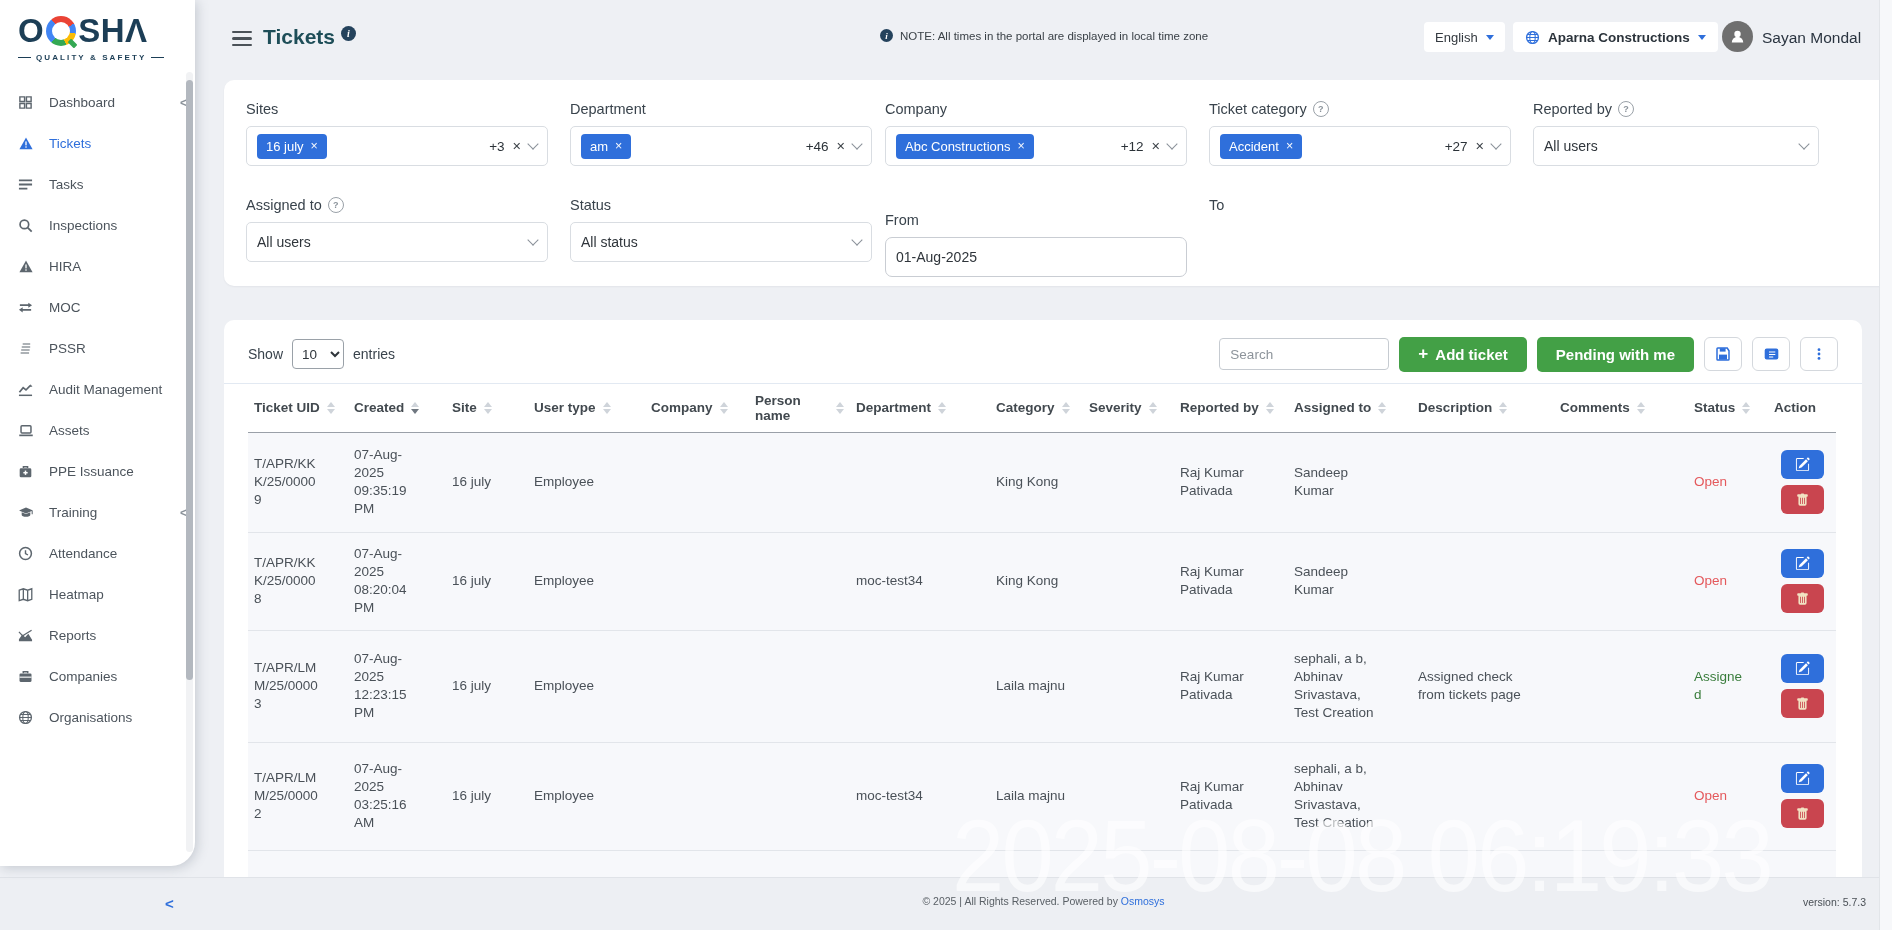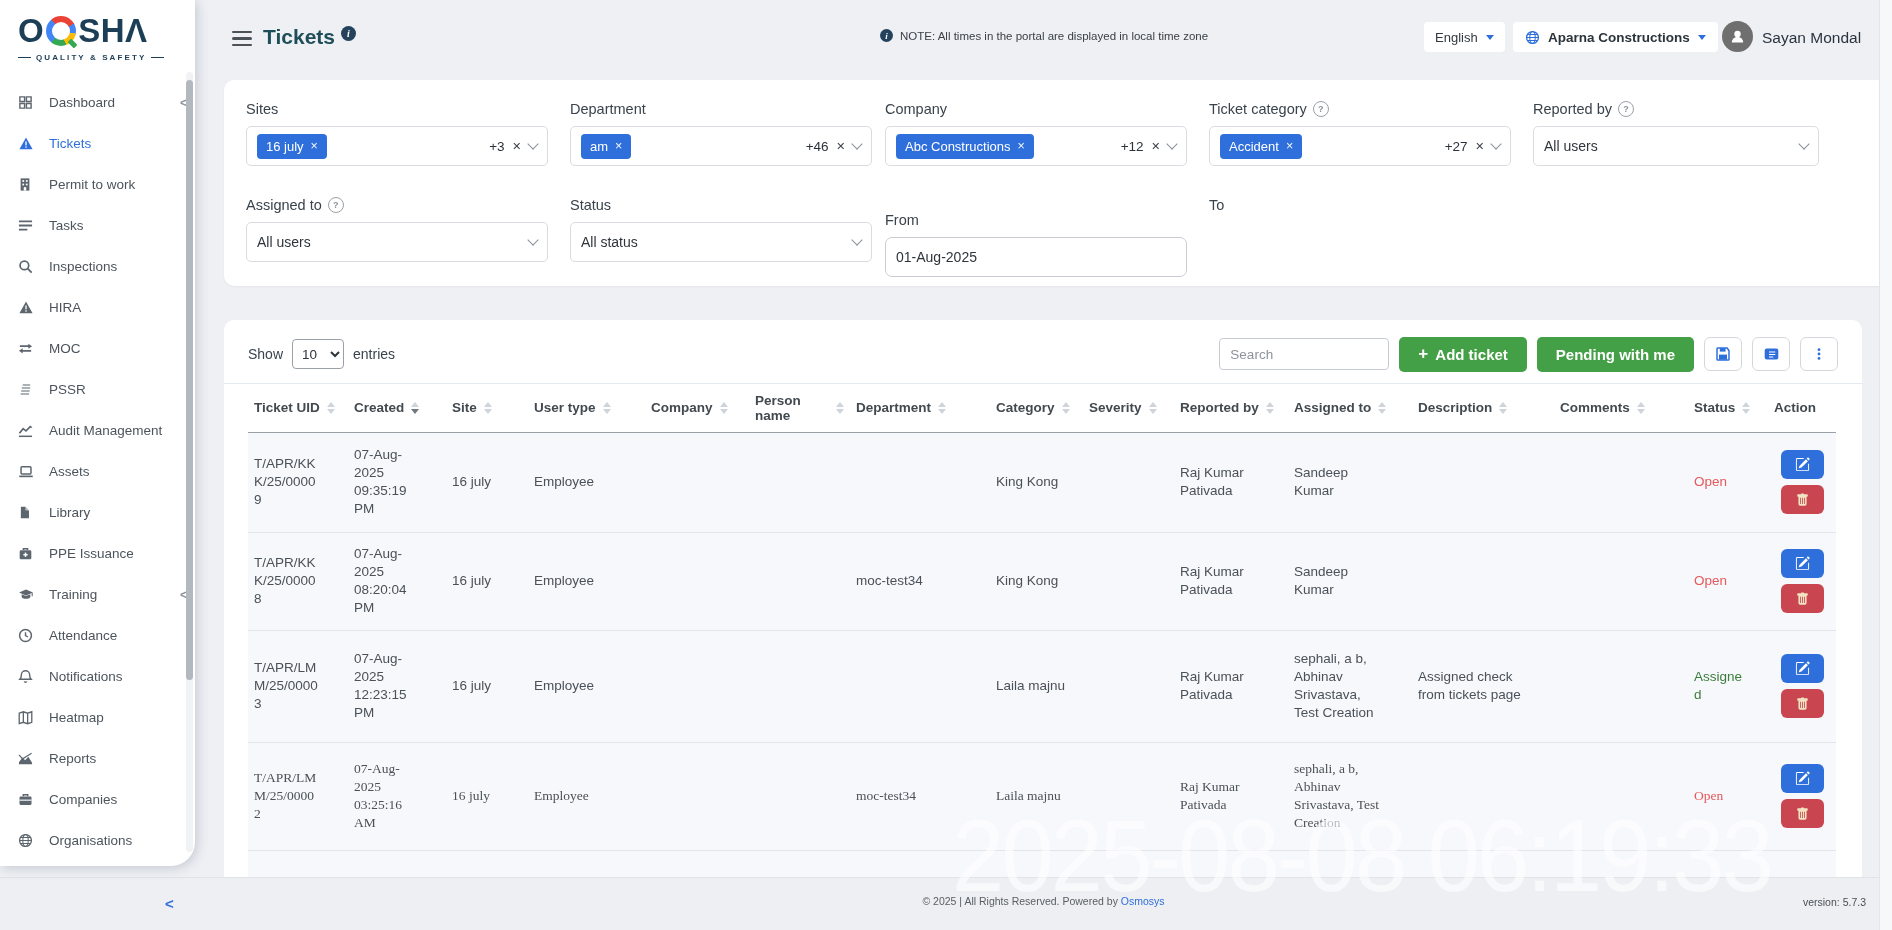--- a/index.html
+++ b/index.html
@@ -136,35 +136,20 @@
             <svg width="16" height="15" viewBox="0 0 16 16">
               <path fill="currentColor" d="M8 1.5 15 14H1z"></path>
               <rect x="7.3" y="5.8" width="1.4" height="4.2" fill="#fff"></rect>
               <rect x="7.3" y="11" width="1.4" height="1.5" fill="#fff"></rect>
             </svg>
           </span>
           <span>Tickets</span>
         </div>
         <div class="nav-item">
           <span class="nav-ico">
-            <svg width="14" height="15" viewBox="0 0 16 16">
-              <path fill="currentColor" d="M3 1h10v14H3z"></path>
-              <g fill="#fff">
-                <rect x="5" y="3" width="2" height="2"></rect>
-                <rect x="9" y="3" width="2" height="2"></rect>
-                <rect x="5" y="7" width="2" height="2"></rect>
-                <rect x="9" y="7" width="2" height="2"></rect>
-                <rect x="6.6" y="11" width="2.8" height="4"></rect>
-              </g>
-            </svg>
-          </span>
-          <span>Permit to work</span>
-        </div>
-        <div class="nav-item">
-          <span class="nav-ico">
             <svg width="15" height="15" viewBox="0 0 16 16">
               <g stroke="currentColor" stroke-width="1.9">
                 <path d="M1 3.6h14M1 8h14M1 12.4h9"></path>
               </g>
             </svg>
           </span>
           <span>Tasks</span>
         </div>
         <div class="nav-item">
           <span class="nav-ico">
@@ -214,29 +199,20 @@
           <span>Audit Management</span>
         </div>
         <div class="nav-item">
           <span class="nav-ico">
             <svg width="16" height="15" viewBox="0 0 16 16">
               <rect x="2.7" y="3" width="10.6" height="7.6" rx="1" fill="none" stroke="currentColor" stroke-width="1.6"></rect>
               <path d="M.8 13.2h14.4" stroke="currentColor" stroke-width="1.8"></path>
             </svg>
           </span>
           <span>Assets</span>
-        </div>
-        <div class="nav-item">
-          <span class="nav-ico">
-            <svg width="13" height="15" viewBox="0 0 16 16">
-              <path fill="currentColor" d="M3.5 1H9l4.5 4.5V15h-10z"></path>
-              <path fill="#fff" opacity=".55" d="M9 1v4.5h4.5z"></path>
-            </svg>
-          </span>
-          <span>Library</span>
         </div>
         <div class="nav-item">
           <span class="nav-ico">
             <svg width="15" height="15" viewBox="0 0 16 16">
               <path d="M5.8 4.2V2.9h4.4v1.3" fill="none" stroke="currentColor" stroke-width="1.6"></path>
               <rect x="1.8" y="4.6" width="12.4" height="9.6" rx="1.4" fill="currentColor"></rect>
               <g fill="#fff">
                 <rect x="7.2" y="7" width="1.6" height="4.6"></rect>
                 <rect x="5.7" y="8.5" width="4.6" height="1.6"></rect>
               </g>
@@ -256,29 +232,20 @@
           <span class="nav-chev">&lt;</span>
         </div>
         <div class="nav-item">
           <span class="nav-ico">
             <svg width="15" height="15" viewBox="0 0 16 16">
               <circle cx="8" cy="8" r="6.3" fill="none" stroke="currentColor" stroke-width="1.6"></circle>
               <path d="M8 4.5V8l2.6 1.6" fill="none" stroke="currentColor" stroke-width="1.5"></path>
             </svg>
           </span>
           <span>Attendance</span>
-        </div>
-        <div class="nav-item">
-          <span class="nav-ico">
-            <svg width="15" height="15" viewBox="0 0 16 16">
-              <path fill="none" stroke="currentColor" stroke-width="1.5" d="M8 1.8a4.4 4.4 0 0 1 4.4 4.4c0 3.2 1 4.2 1.6 4.8H2c.6-.6 1.6-1.6 1.6-4.8A4.4 4.4 0 0 1 8 1.8z"></path>
-              <path d="M6.6 13.2a1.5 1.5 0 0 0 2.8 0" fill="none" stroke="currentColor" stroke-width="1.4"></path>
-            </svg>
-          </span>
-          <span>Notifications</span>
         </div>
         <div class="nav-item">
           <span class="nav-ico">
             <svg width="15" height="15" viewBox="0 0 16 16">
               <path fill="none" stroke="currentColor" stroke-width="1.4" d="M1.3 3.4 5.7 1.9l4.6 1.5 4.4-1.5v11.2l-4.4 1.5-4.6-1.5-4.4 1.5zM5.7 1.9v11.2M10.3 3.4v11.2"></path>
             </svg>
           </span>
           <span>Heatmap</span>
         </div>
         <div class="nav-item">
@@ -744,21 +711,21 @@
                     </svg>
                   </button>
                   <button class="act-btn act-del">
                     <svg width="13" height="14" viewBox="0 0 16 16" fill="currentColor">
                       <path d="M2.5 1a1 1 0 0 0-1 1v1a1 1 0 0 0 1 1H3v9a2 2 0 0 0 2 2h6a2 2 0 0 0 2-2V4h.5a1 1 0 0 0 1-1V2a1 1 0 0 0-1-1H10a1 1 0 0 0-1-1H7a1 1 0 0 0-1 1H2.5zm3 4a.5.5 0 0 1 .5.5v7a.5.5 0 0 1-1 0v-7a.5.5 0 0 1 .5-.5zM8 5a.5.5 0 0 1 .5.5v7a.5.5 0 0 1-1 0v-7A.5.5 0 0 1 8 5zm3 .5v7a.5.5 0 0 1-1 0v-7a.5.5 0 0 1 1 0z"></path>
                     </svg>
                   </button>
                 </div>
               </td>
             </tr>
-            <tr style="height: 108px; font-family: Liberation Serif, serif;">
+            <tr style="height: 108px;">
               <td><span class="wrap w-uid">T/APR/LMM/25/00002</span></td>
               <td><span class="wrap w-created">07-Aug-2025 03:25:16 AM</span></td>
               <td><span class="wrap ">16 july</span></td>
               <td><span class="wrap ">Employee</span></td>
               <td></td>
               <td></td>
               <td><span class="wrap ">moc-test34</span></td>
               <td><span class="wrap ">Laila majnu</span></td>
               <td></td>
               <td><span class="wrap w-reported">Raj Kumar Pativada</span></td>

